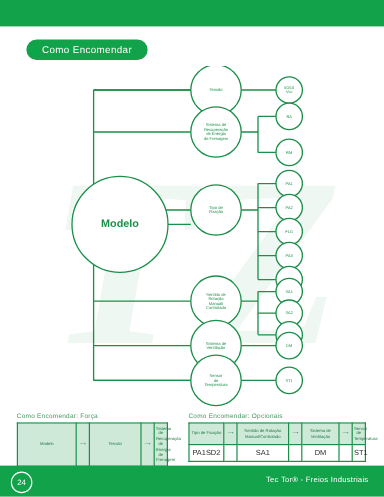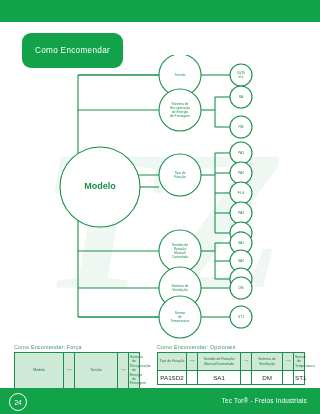--- a/index.html
+++ b/index.html
@@ -11,21 +11,21 @@
     overflow:hidden;
   }
   
   #top-band{
     position:absolute;left:0;top:0;width:320px;height:22px;
     background:#11a24a;
   }
   
   #section-pill{
     position:absolute;left:22px;top:33px;
-    height:35px;padding:0 13px;
+    height:17px;padding:0 13px;
     background:#11a24a;color:#ffffff;
     border-radius:9px;
     font-size:8.2px;letter-spacing:.3px;
     display:flex;align-items:center;
     white-space:nowrap;
   }
   
   #watermark{
     position:absolute;left:40px;top:120px;
     width:260px;height:220px;

